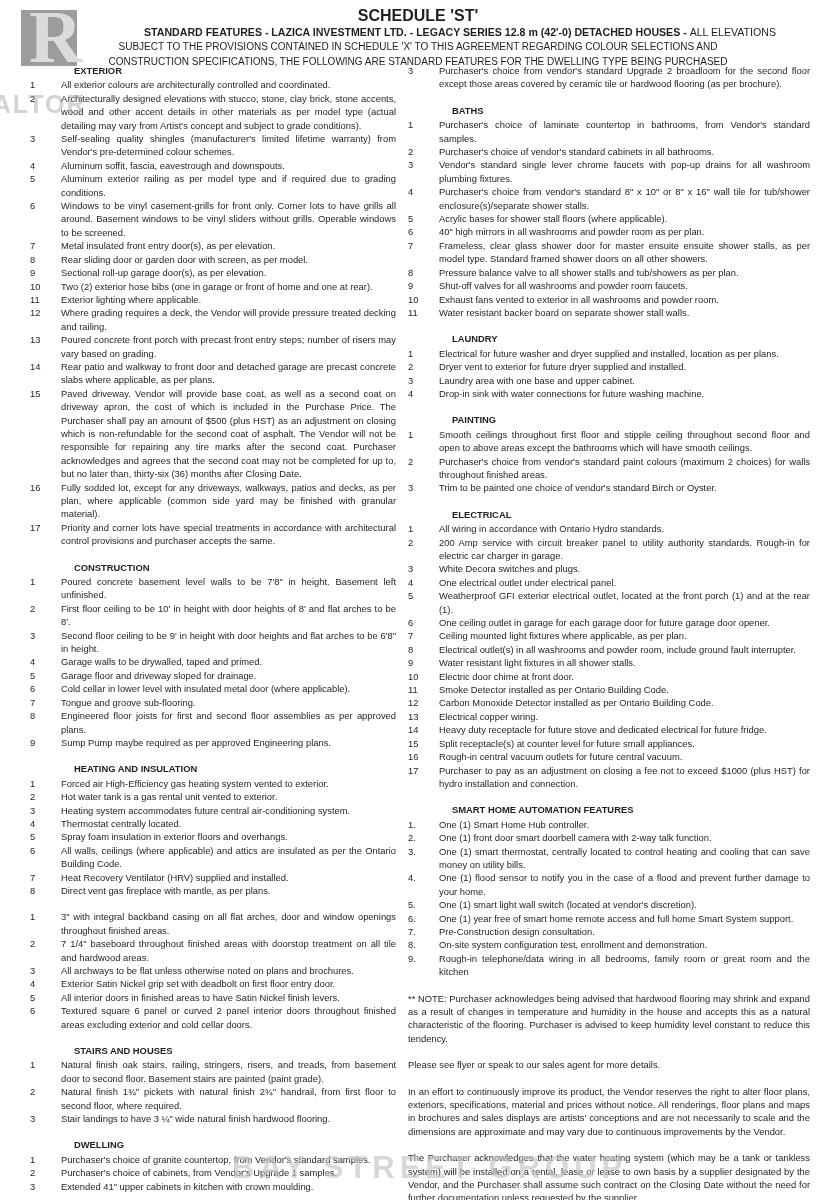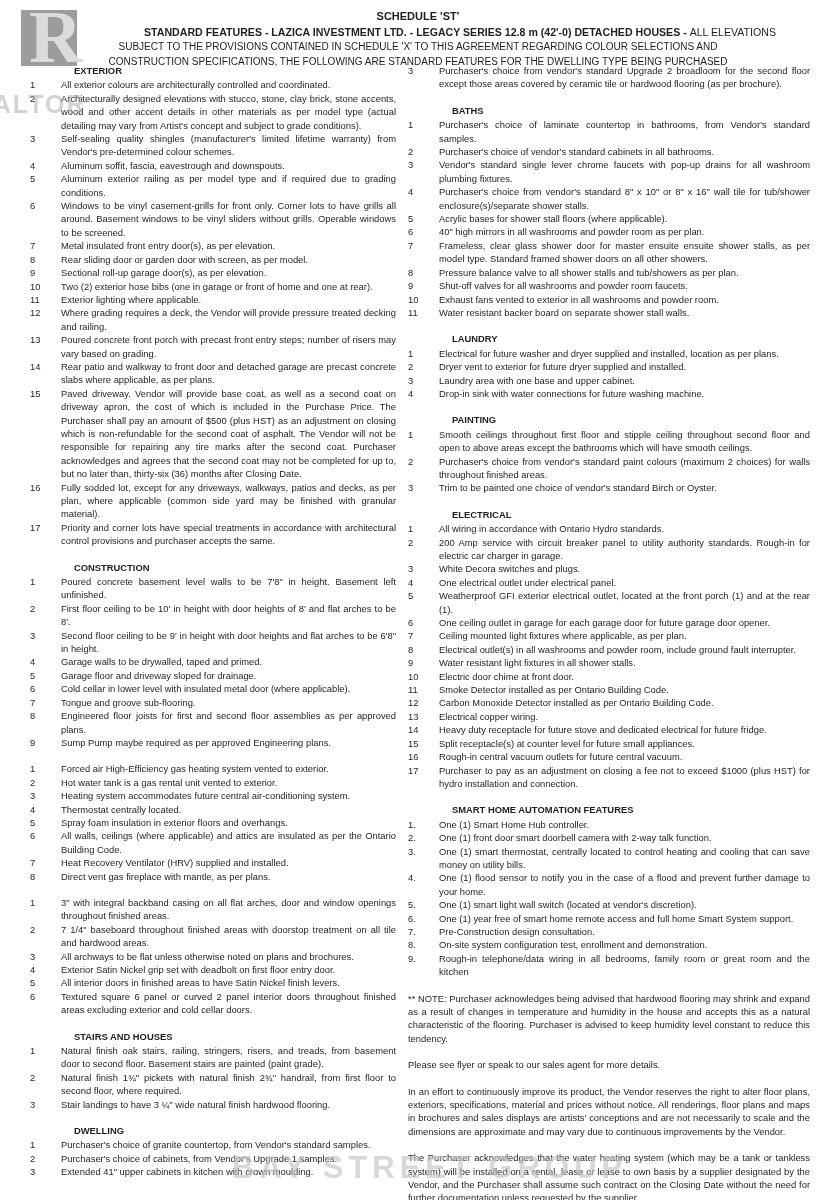--- a/index.html
+++ b/index.html
@@ -10,21 +10,21 @@
     background:#ffffff;
     font-family:"Liberation Sans",sans-serif;
     color:#1f1f1f;
     overflow:hidden;
   }
   
   .header{
     position:absolute;top:9px;left:60px;right:60px;
     text-align:center;line-height:14.5px;
   }
-  .h-line1{font-size:11px;font-weight:bold;}
+  .h-line1{font-size:16px;font-weight:bold;}
   .h-line2{font-size:10.6px;margin-top:1px;text-align:right;}
   .h-line2 .b{font-weight:bold;}
   .h-line3{font-size:10px;margin-top:1px;padding:0 18px;}
   
   .cols{
     position:absolute;top:64px;left:30px;right:26px;bottom:20px;
     display:flex;gap:12px;
   }
   .col{font-size:9.4px;line-height:13.4px;}
   .col-left{width:366px;flex:0 0 366px;}
@@ -188,20 +188,21 @@
             <div class="item">
               <span class="num">8</span>
               <span class="txt">Engineered floor joists for first and second floor assemblies as per approved plans.</span>
             </div>
             <div class="item">
               <span class="num">9</span>
               <span class="txt">Sump Pump maybe required as per approved Engineering plans.</span>
             </div>
           </div>
           <div class="section">
+            <div class="section-title">HEATING AND INSULATION</div>
             <div class="item">
               <span class="num">1</span>
               <span class="txt">Forced air High-Efficiency gas heating system vented to exterior.</span>
             </div>
             <div class="item">
               <span class="num">2</span>
               <span class="txt">Hot water tank is a gas rental unit vented to exterior.</span>
             </div>
             <div class="item">
               <span class="num">3</span>

